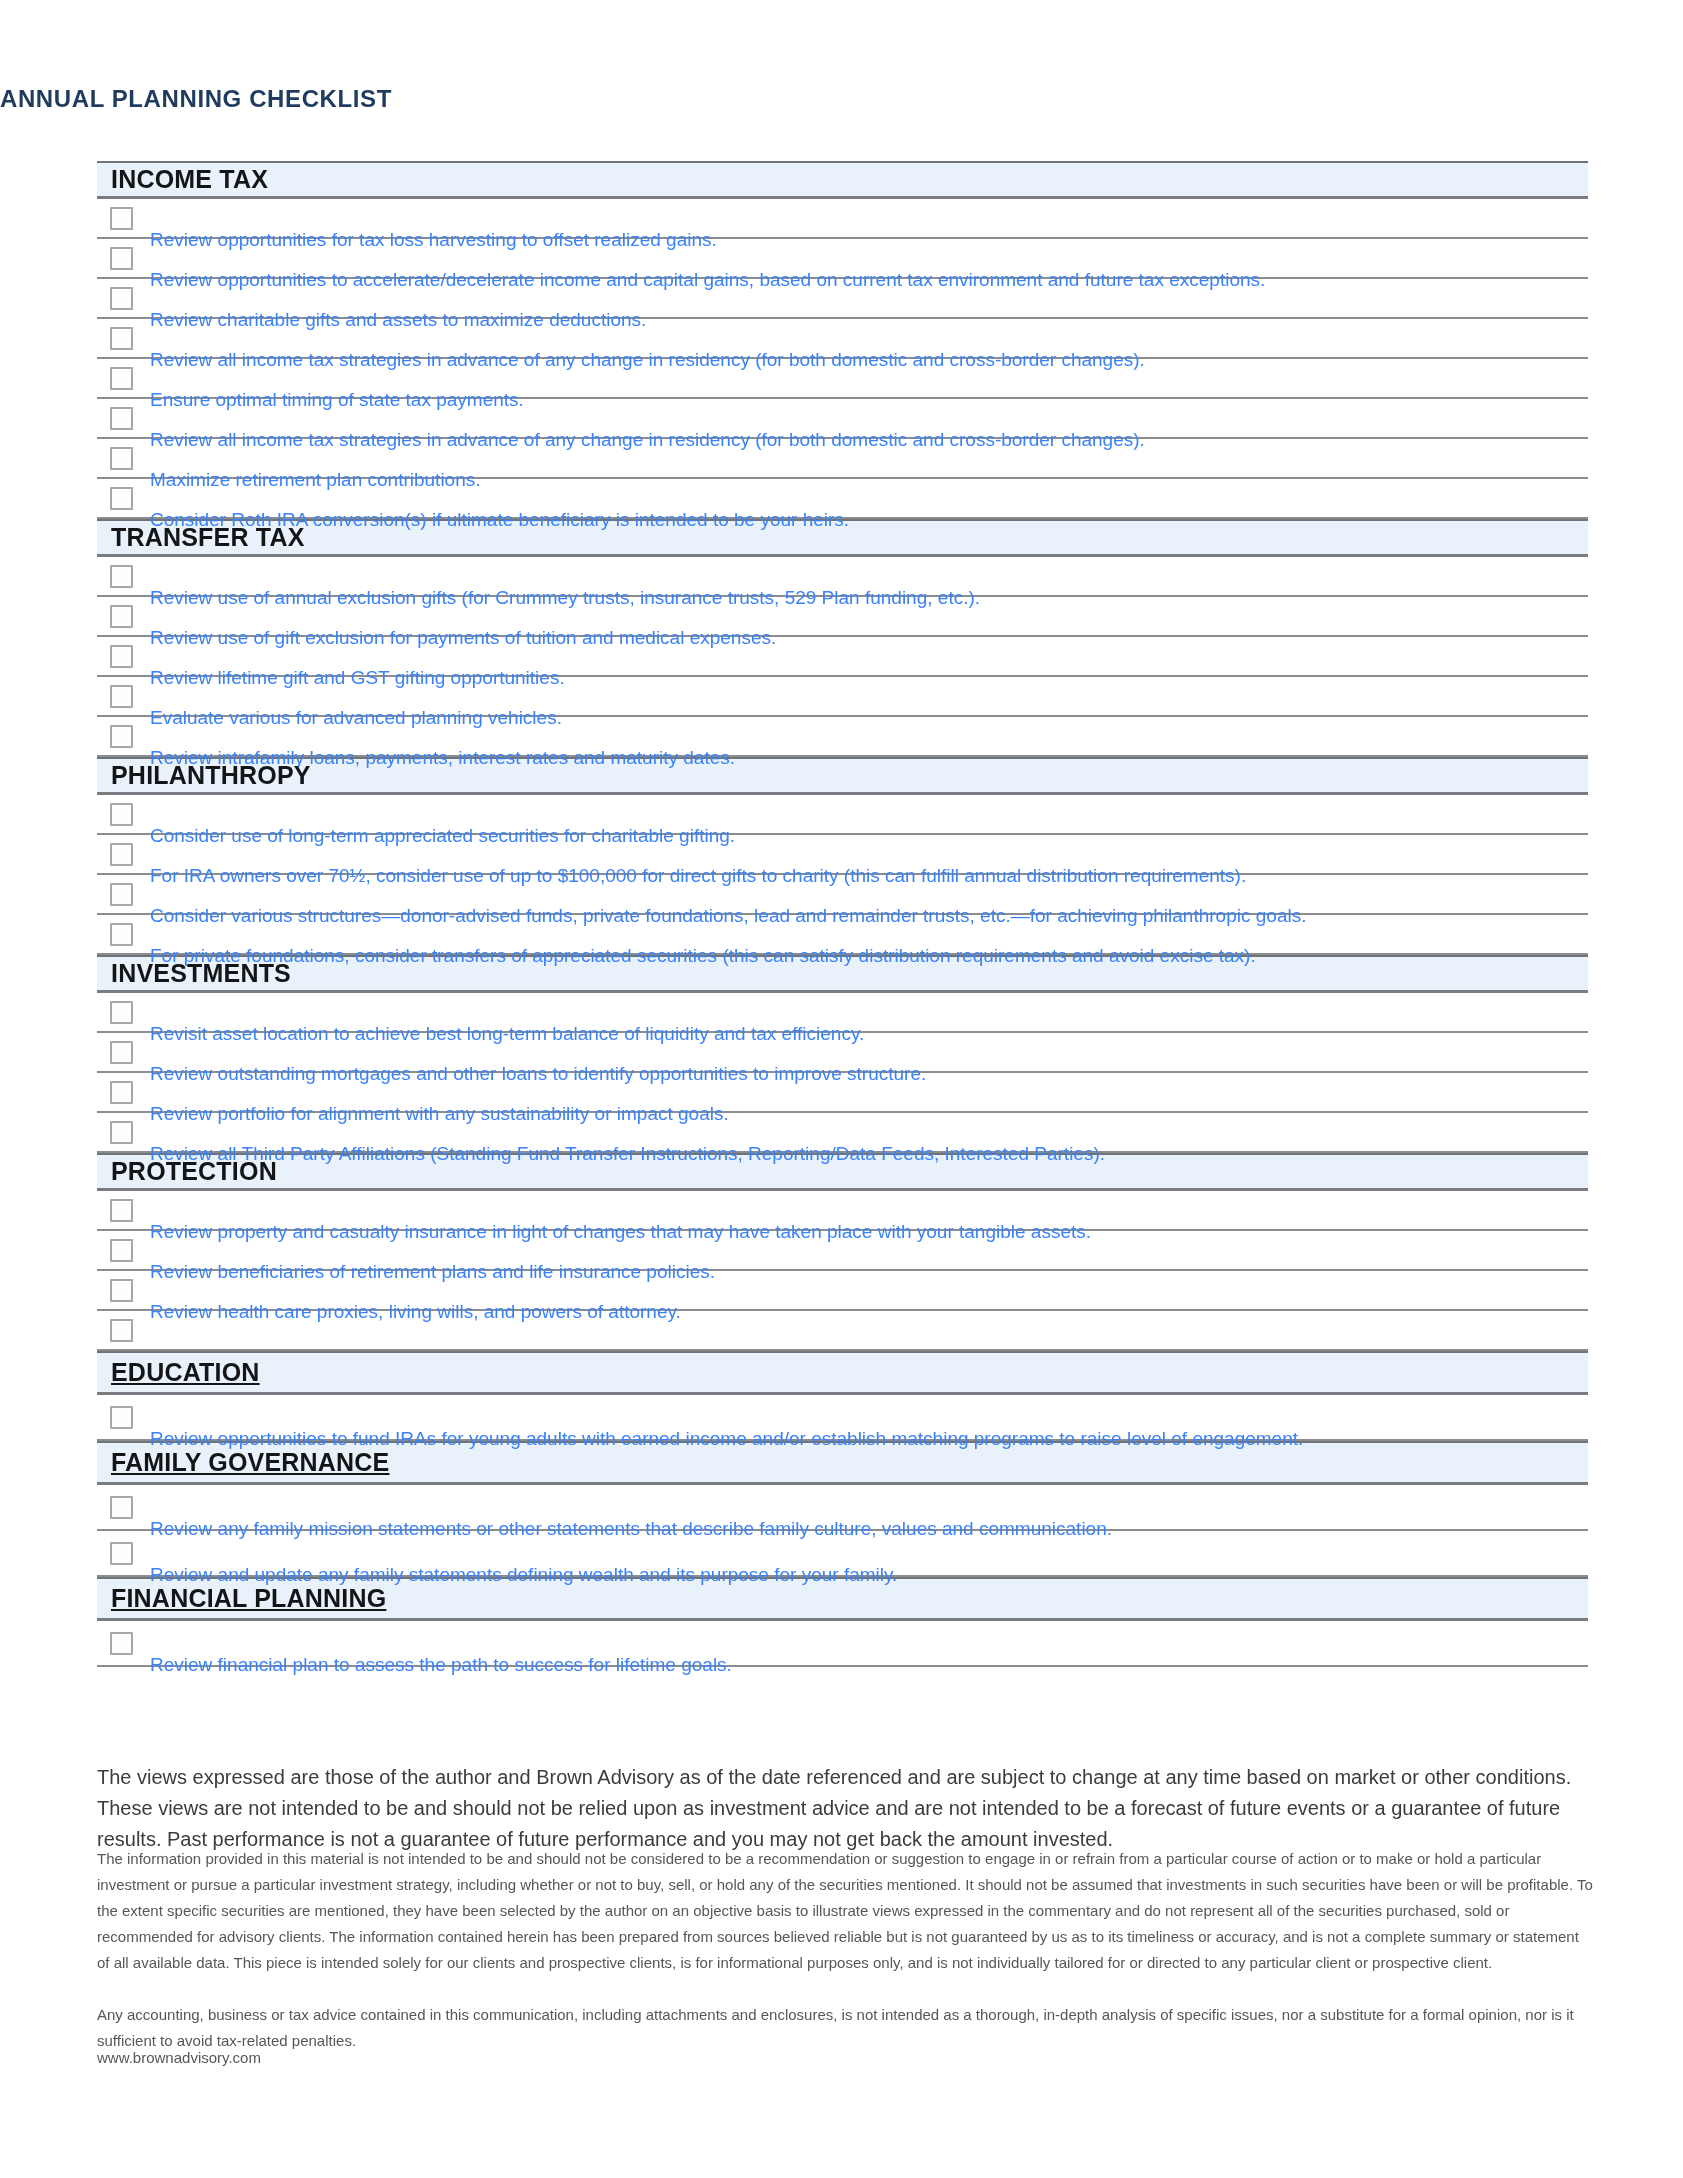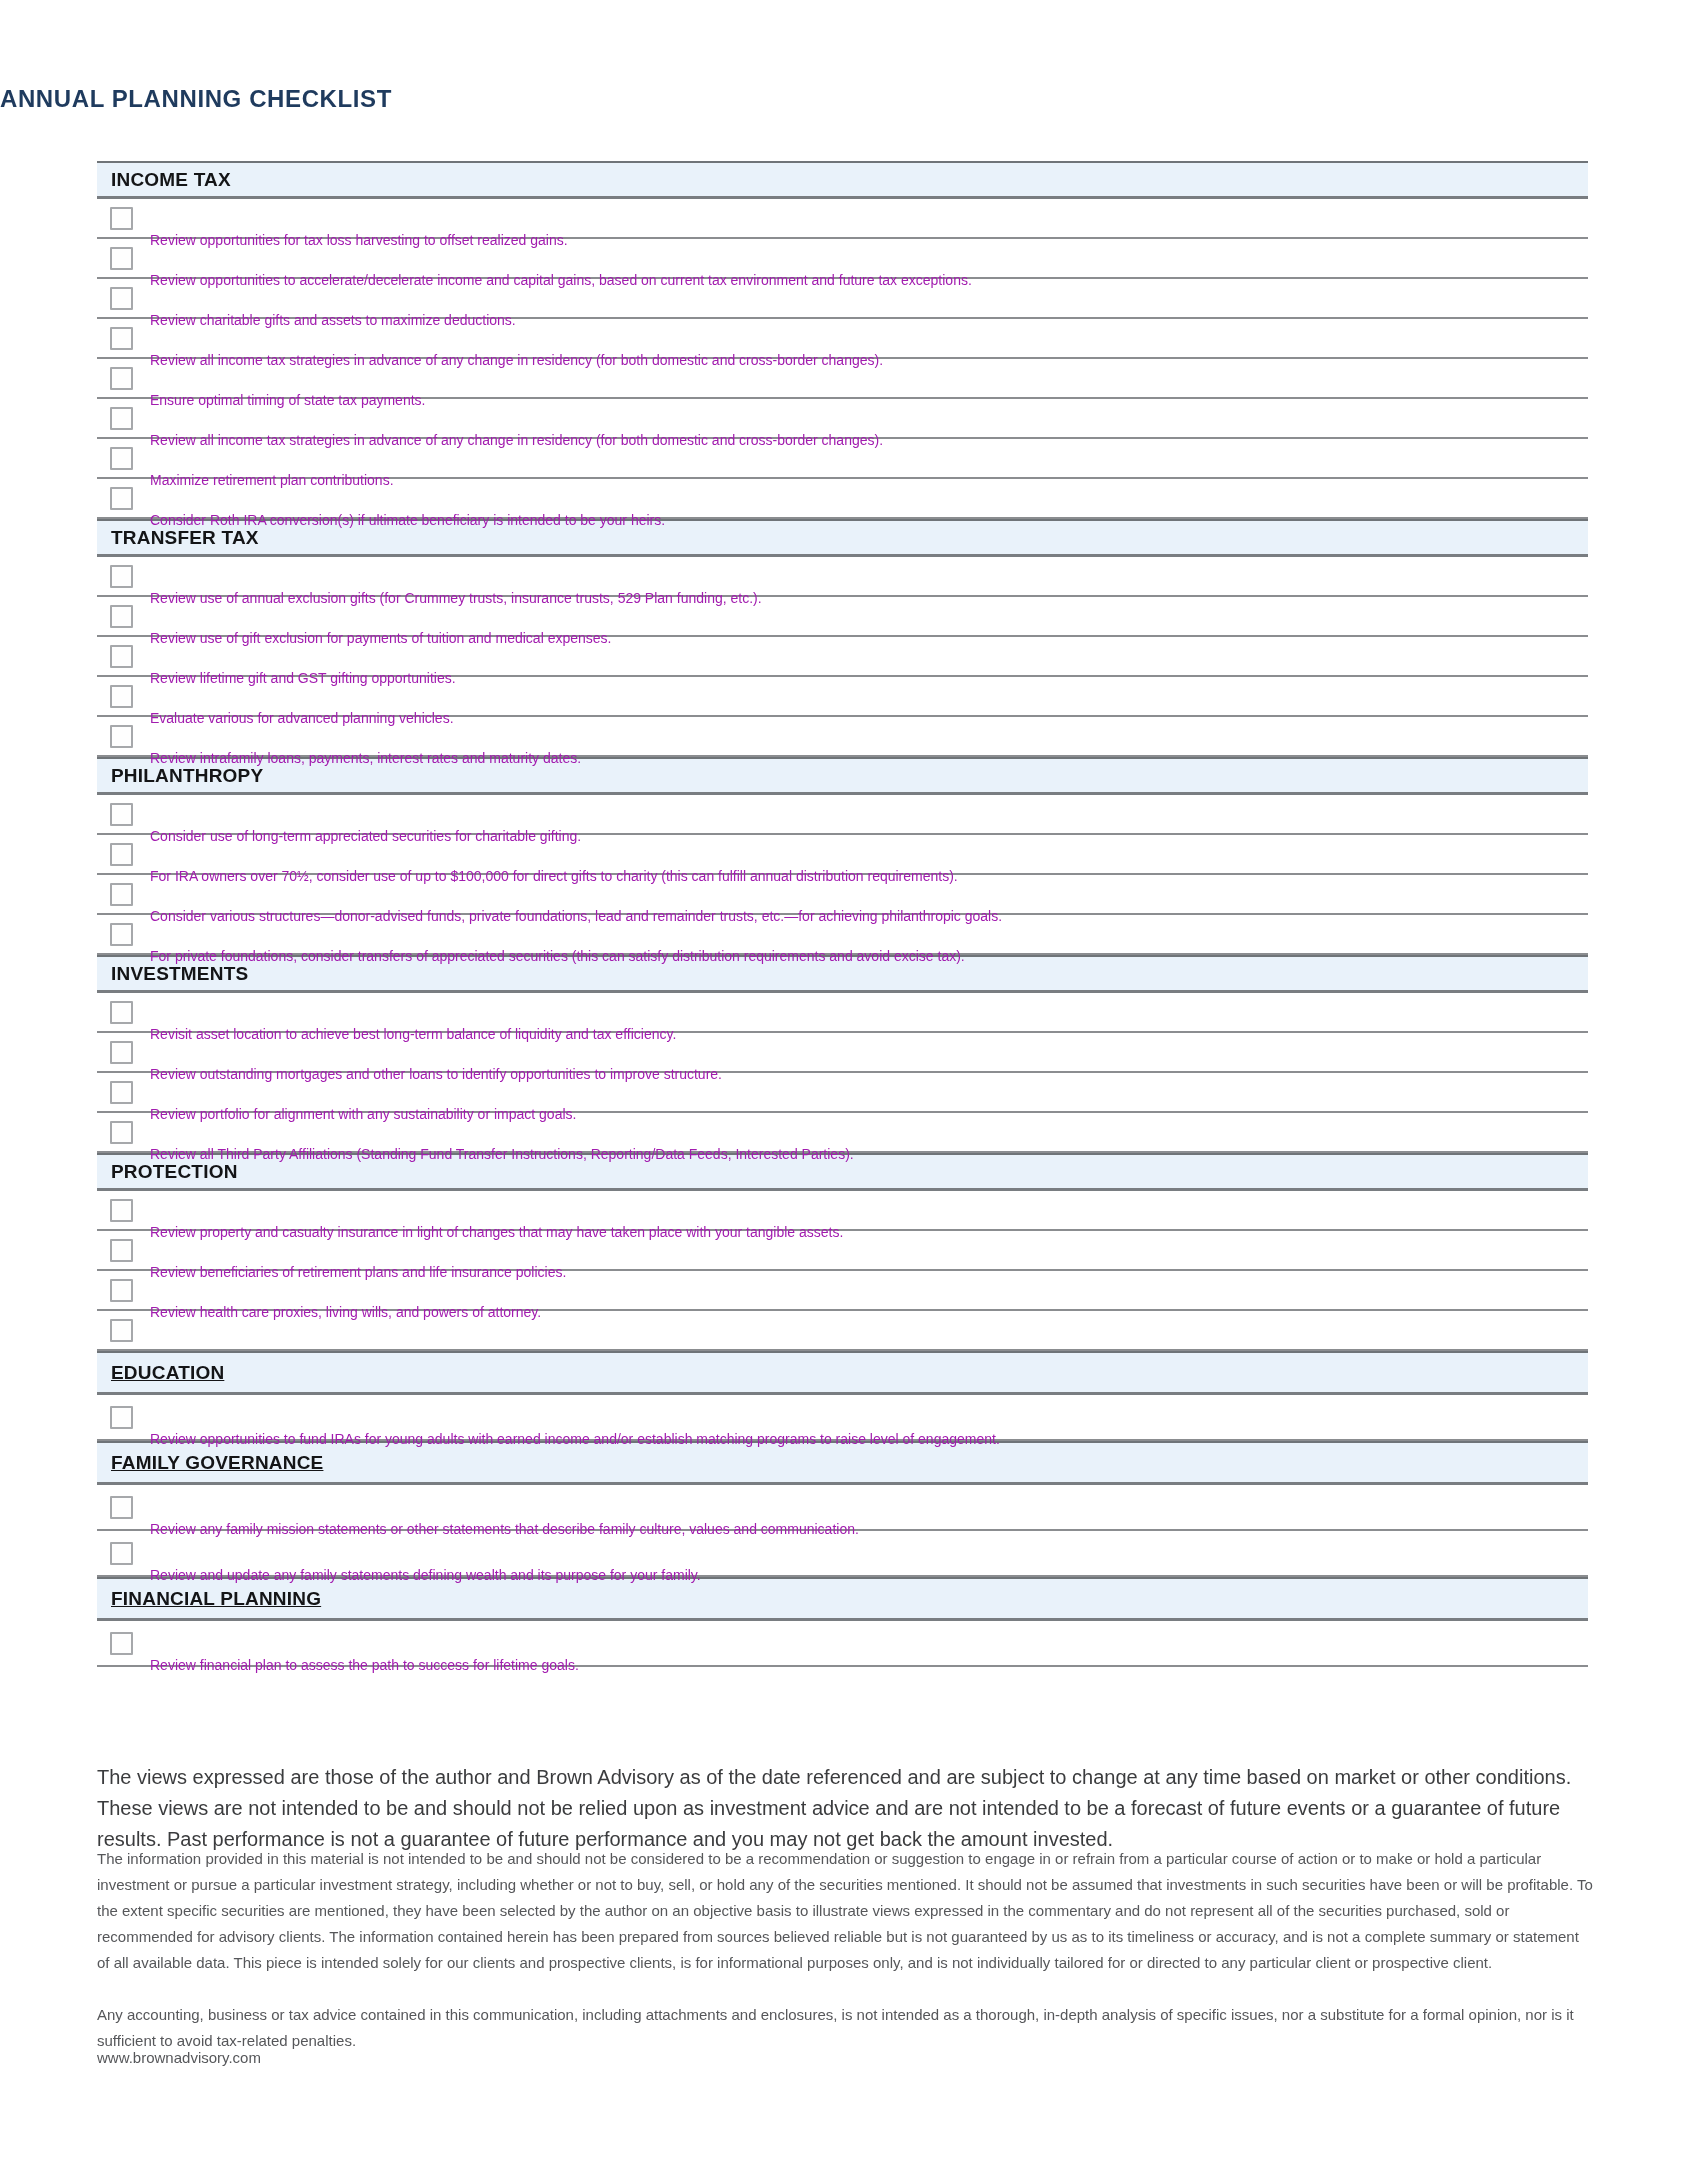--- a/index.html
+++ b/index.html
@@ -25,21 +25,21 @@
     top: 161px; left: 97px; width: 1491px;
   }
 
   .section-header {
     background: #e9f2fa;
     border-top: 2px solid #6f7478;
     border-bottom: 3px solid #797d81;
     height: 33px;
     display: flex; align-items: center;
     padding-left: 14px;
-    font-size: 19px; font-weight: bold;
+    font-size: 25px; font-weight: bold;
     letter-spacing: 0.2px;
     color: #141517;
   }
   .section-header.roomy { height: 39px; text-decoration: underline; }
 
   .row {
     display: flex; align-items: center;
     height: 38px;
     border-bottom: 2px solid #8b8d90;
     padding-left: 13px;
@@ -50,22 +50,22 @@
     flex: 0 0 auto;
     width: 19px; height: 19px;
     border: 2px solid #a6a8ab;
     border-radius: 1px;
     background: #fefefe;
     margin-right: 17px;
     cursor: pointer;
   }
 
   .item-label {
-    font-size: 14px;
-    color: #a21caf;
+    font-size: 19px;
+    color: #3b82f6;
     white-space: nowrap;
     margin-top: 43px;
   }
 
   .disclaimer-primary {
     position: absolute;
     top: 1742px; left: 97px; width: 1495px;
     font-size: 20px; line-height: 31px;
     color: #3b3c3e;
     text-align: left;

